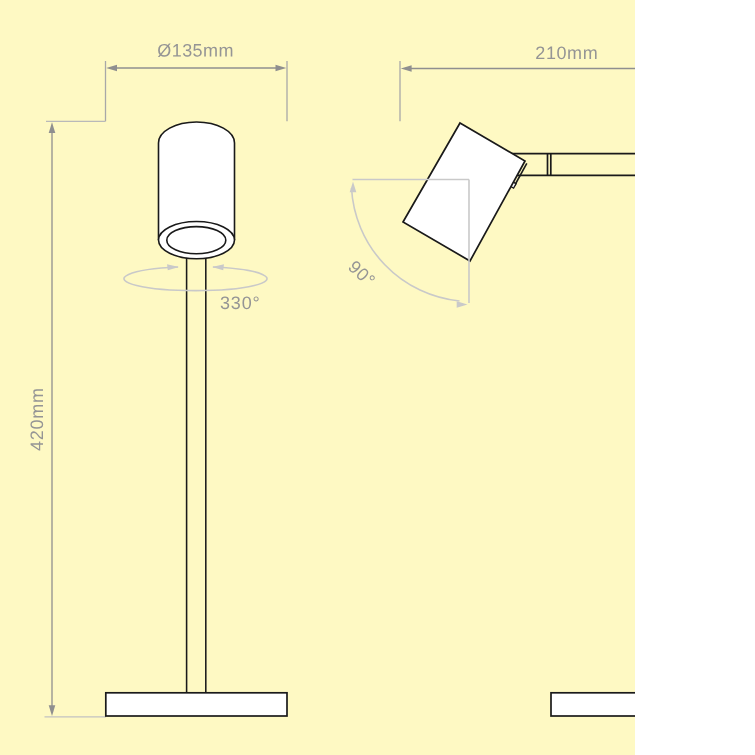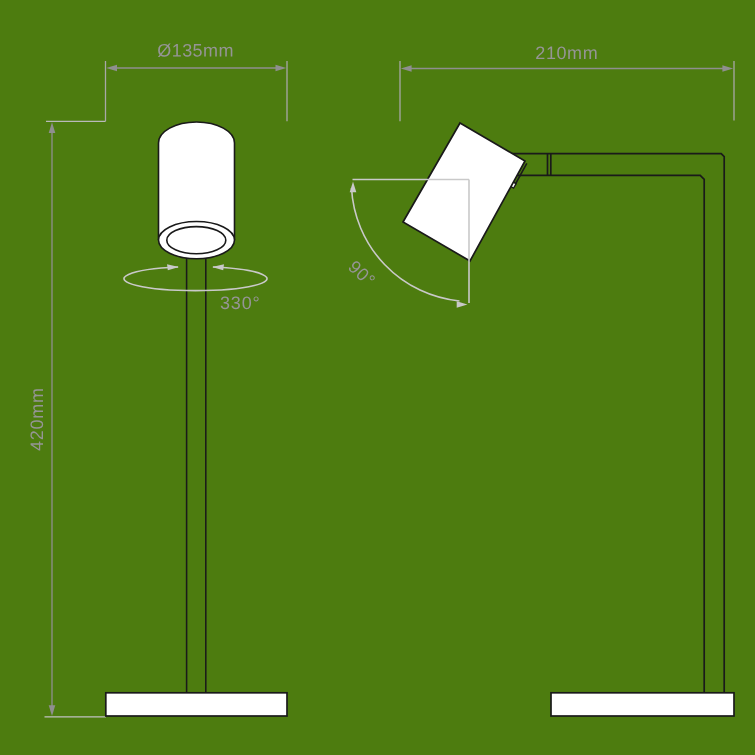--- a/index.html
+++ b/index.html
@@ -1,16 +1,16 @@
 <!DOCTYPE html>
 <html><head>
 <meta charset="utf-8">
 <style>
   html,body{margin:0;padding:0;background:#ffffff;}
-  .page{width:755px;height:755px;position:relative;background:#4d7c0f;overflow:hidden;}
+  .page{width:635px;height:755px;position:relative;background:#fef9c3;overflow:hidden;}
   svg{position:absolute;top:0;left:0;}
   text{font-family:"Liberation Sans", sans-serif;fill:#959595;-webkit-font-smoothing:antialiased;text-rendering:geometricPrecision;}
 </style>
 </head>
 <body>
 <div class="page">
 <svg width="755" height="755" viewBox="0 0 755 755">
 
   <line x1="105.5" y1="61" x2="105.5" y2="121.3" stroke="#a8a8a8" stroke-width="1.3"></line>
 

